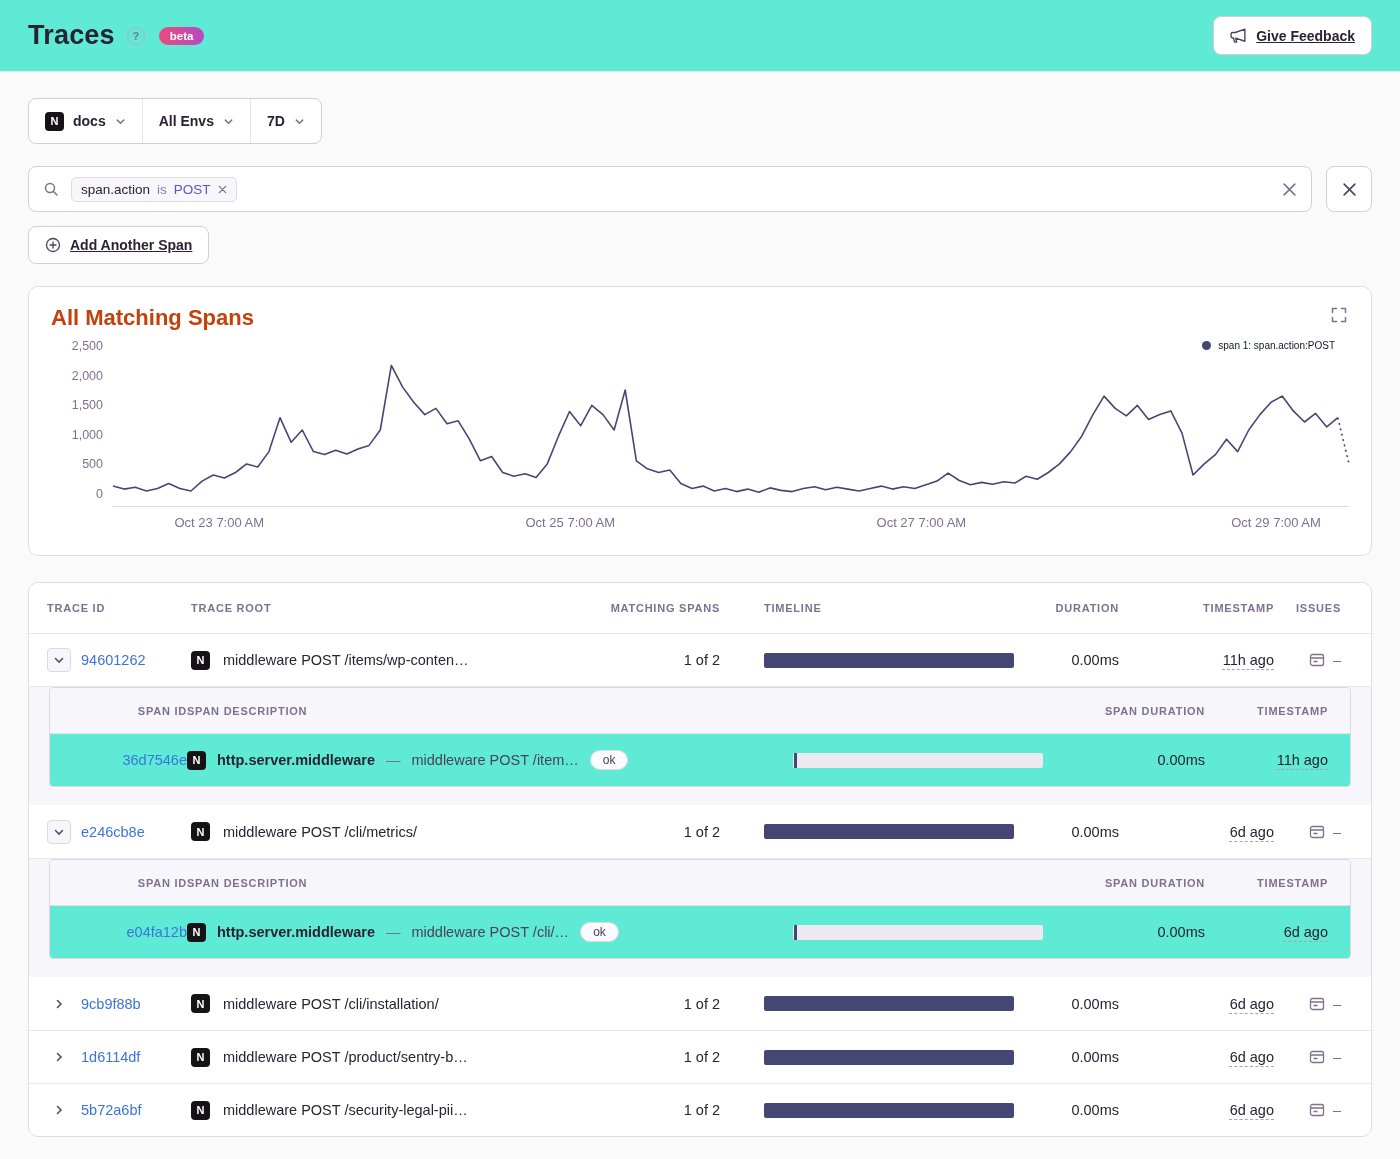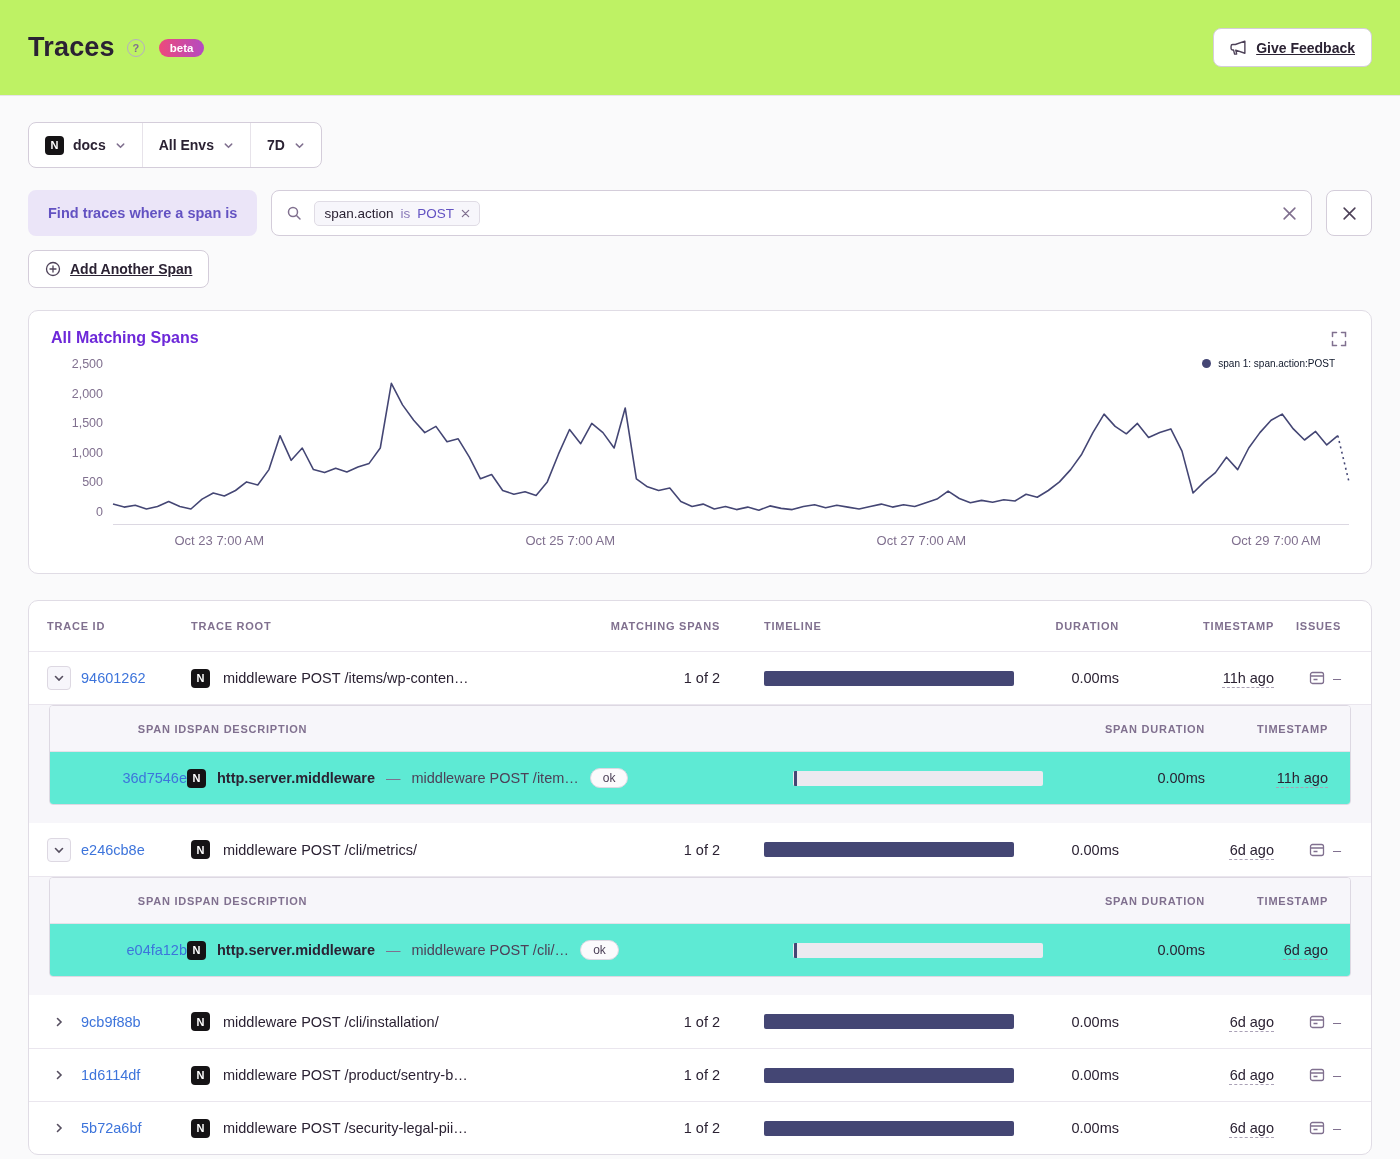--- a/index.html
+++ b/index.html
@@ -7,23 +7,23 @@
   body {
     font-family: "Liberation Sans", sans-serif;
     background:#fafafb;
     color:#2b2233;
     font-size:14px;
   }
   svg { display:block; }
 
   
   .app-header {
-    background:#bef264;
+    background:#5eead4;
     border-bottom:1px solid #e7e3ea;
-    height:96px;
+    height:72px;
     display:flex; align-items:center;
     padding:10px 28px;
   }
   .title-wrap { display:flex; align-items:center; gap:10px; }
   .page-title { font-size:27px; font-weight:700; color:#2b2233; letter-spacing:.2px; }
   .help-circle {
     width:18px; height:18px; border:1.5px solid #b5aec2; border-radius:50%;
     display:inline-flex; align-items:center; justify-content:center;
     color:#80708f; font-size:11px; font-weight:700; margin-left:2px;
   }
@@ -85,21 +85,21 @@
     width:46px; height:46px; background:#fff; border:1px solid #d4cdda;
     border-radius:8px; display:flex; align-items:center; justify-content:center;
     color:#4d4158; cursor:pointer;
   }
   .add-row { margin-top:14px; }
 
   
   .panel { background:#fff; border:1px solid #e0dce5; border-radius:10px; }
   .chart-panel { margin-top:22px; padding:18px 22px 14px 22px; position:relative; }
   .chart-title-row { display:flex; align-items:flex-start; }
-  .chart-title { font-size:16px; font-weight:700; color:#6d28d9; }
+  .chart-title { font-size:22px; font-weight:700; color:#c2410c; }
   .fullscreen-btn { margin-left:auto; color:#80708f; cursor:pointer; background:none; border:none; padding:2px; }
   .chart-body { display:flex; margin-top:14px; }
   .y-axis {
     width:62px; height:162px; display:flex; flex-direction:column;
     justify-content:space-between; align-items:flex-end; padding-right:10px;
     color:#80708f; font-size:12.5px; transform:translateY(-6px);
   }
   .plot { flex:1; position:relative; height:162px; border-bottom:1px solid #dcd8e2; }
   .plot svg { width:100%; height:162px; overflow:visible; }
   .legend {
@@ -232,21 +232,20 @@
         <span class="chev">
             <svg width="11" height="11" viewBox="0 0 12 12" fill="none" stroke="currentColor" stroke-width="1.6" stroke-linecap="round">
               <path d="M2.5 4.5 6 8l3.5-3.5"></path>
             </svg>
           </span>
       </button>
     </div>
   </div>
 
   <div class="search-row">
-    <button class="find-pill">Find traces where a span is</button>
     <div class="searchbox">
       <span class="x-small">
         <svg width="16" height="16" viewBox="0 0 16 16" fill="none" stroke="currentColor" stroke-width="1.5">
             <circle cx="7" cy="7" r="4.5"></circle>
             <path d="m10.5 10.5 3.5 3.5" stroke-linecap="round"></path>
           </svg>
       </span>
       <span class="token">
         <span class="tk-key">span.action</span>
         <span class="tk-op">is</span>

